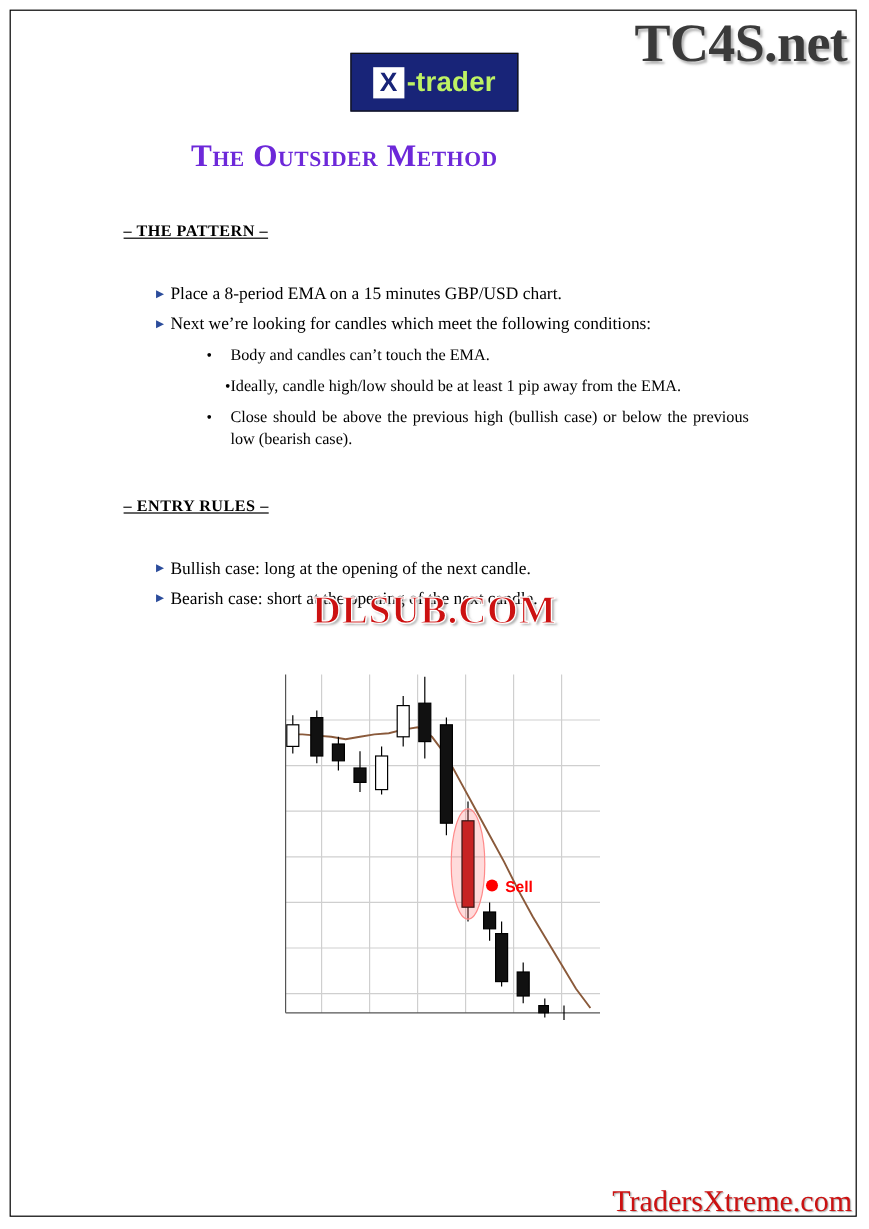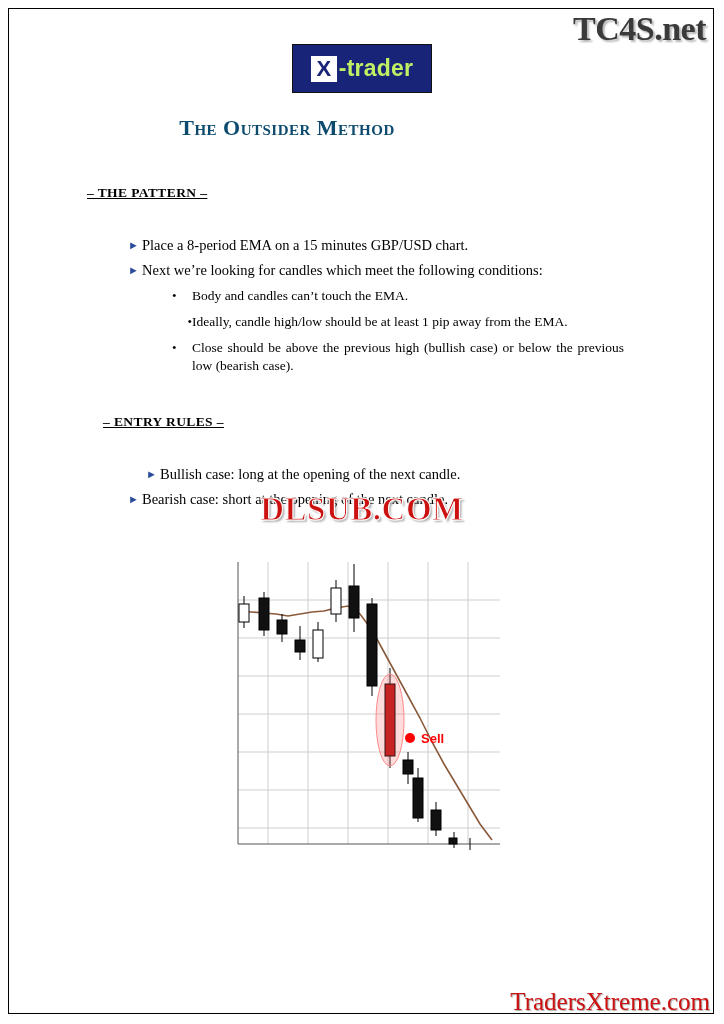--- a/index.html
+++ b/index.html
@@ -31,21 +31,21 @@
     height: 1024px;
   }
 
   
   .wm-top {
     position: absolute;
     right: 18px;
     top: 10px;
     font-family: "Liberation Serif", serif;
     font-weight: bold;
-    font-size: 34px;
+    font-size: 45px;
     color: #3a3a3a;
     letter-spacing: -0.5px;
     text-shadow: 2px 2px 2px rgba(120,120,120,0.55);
   }
 
   
   .logo {
     position: absolute;
     left: 292px;
     top: 44px;
@@ -80,37 +80,37 @@
 
   
   .doc-title {
     position: absolute;
     left: 0;
     top: 115px;
     width: 574px;
     text-align: center;
     font-family: "Liberation Serif", serif;
     font-weight: bold;
-    font-size: 22px;
+    font-size: 26px;
     font-variant: small-caps;
     letter-spacing: 0.5px;
-    color: #0c4a6e;
+    color: #6d28d9;
   }
 
   
   .section-head {
     position: absolute;
     font-family: "Liberation Serif", serif;
     font-weight: bold;
     font-size: 13.5px;
     color: #000000;
     text-decoration: underline;
     letter-spacing: 0.4px;
   }
-  #sec-pattern { left: 87px; top: 185px; }
+  #sec-pattern { left: 103px; top: 185px; }
   #sec-entry   { left: 103px; top: 414px; }
 
   
   .arrow-item {
     position: absolute;
     left: 128px;
     font-size: 14.5px;
     color: #000000;
     line-height: 18px;
   }
@@ -218,21 +218,21 @@
   </div>
   <div class="dot-item" style="top:313px;text-align:right;">
     <span class="marker">•</span><span class="txt">Ideally, candle high/low should be at least 1 pip away from the EMA.</span>
   </div>
   <div class="dot-item" style="top:339px;">
     <span class="marker">•</span><span class="txt just">Close should be above the previous high (bullish case) or below the previous low (bearish case).</span>
   </div>
 
   <div class="section-head" id="sec-entry">–  ENTRY RULES  –</div>
 
-  <div class="arrow-item" style="top:465px;margin-left:18px;">
+  <div class="arrow-item" style="top:465px;">
     <span class="marker">►</span><span class="txt">Bullish case: long at the opening of the next candle.</span>
   </div>
   <div class="arrow-item" style="top:490px;">
     <span class="marker">►</span><span class="txt">Bearish case: short at the opening of the next candle.</span>
   </div>
 
   <div class="wm-mid">DLSUB.COM</div>
 
   <div class="chart-wrap">
     <svg class="chart-svg" width="278" height="296" viewBox="0 0 278 296" xmlns="http://www.w3.org/2000/svg">

